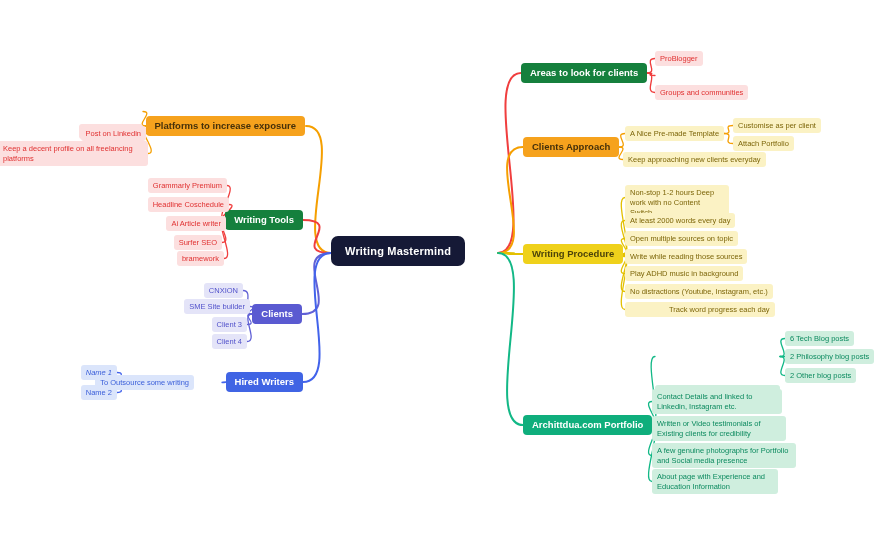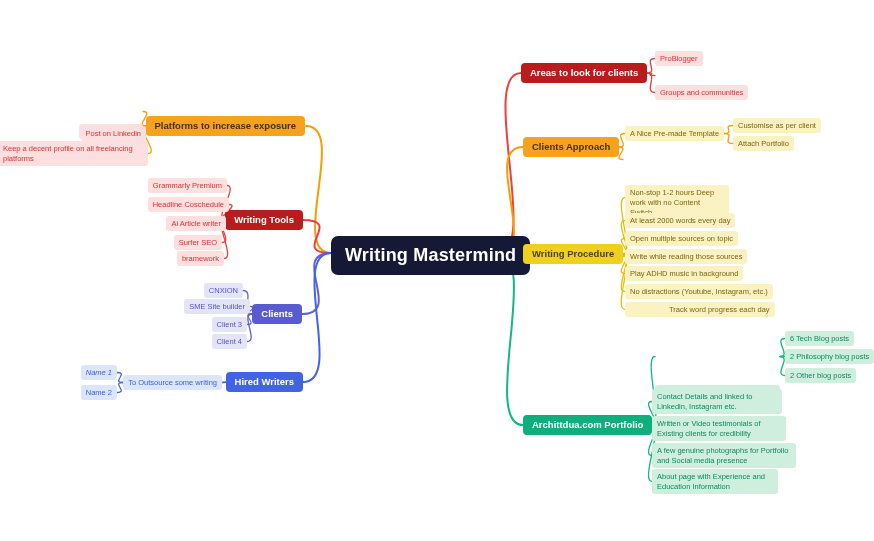--- a/index.html
+++ b/index.html
@@ -9,37 +9,37 @@
     height: 541px;
     background: #ffffff;
     overflow: hidden;
     font-family: "Liberation Sans", sans-serif;
   }
   svg.edges { position: absolute; left: 0; top: 0; z-index: 0; }
   .node { position: absolute; z-index: 1; box-sizing: border-box; }
   .root {
     background: #151936;
     color: #ffffff;
-    font-size: 18px;
+    font-size: 11px;
     font-weight: 700;
     padding: 9px 14px;
     border-radius: 7px;
     letter-spacing: 0.2px;
     white-space: nowrap;
   }
   .branch {
     font-size: 9.5px;
     font-weight: 700;
     padding: 4px 9px;
     border-radius: 4px;
     white-space: nowrap;
     line-height: 1.25;
   }
   .branch-orange { background: #f6a21d; color: #45300a; }
-  .branch-red    { background: #b91c1c; color: #ffffff; }
+  .branch-red    { background: #15803d; color: #ffffff; }
   .branch-indigo { background: #5a5ad1; color: #ffffff; }
   .branch-blue   { background: #4064e4; color: #ffffff; }
   .branch-yellow { background: #efd11b; color: #4c430a; }
   .branch-green  { background: #0fae7c; color: #ffffff; }
   .leaf {
     font-size: 7.5px;
     padding: 2.5px 5px;
     border-radius: 3px;
     white-space: nowrap;
     line-height: 1.35;
@@ -113,30 +113,31 @@
     <div class="node leaf leaf-red" style="top: 197px; right: 645px;">Headline Coschedule</div>
     <div class="node leaf leaf-red" style="top: 216px; right: 648px;">Ai Article writer</div>
     <div class="node leaf leaf-red" style="top: 235px; right: 652px;">Surfer SEO</div>
     <div class="node leaf leaf-red" style="top: 251px; right: 650px;">bramework</div>
     <div class="node branch branch-indigo" style="top: 304px; right: 572px;">Clients</div>
     <div class="node leaf leaf-indigo" style="top: 283px; right: 631px;">CNXION</div>
     <div class="node leaf leaf-indigo" style="top: 299px; right: 624px;">SME Site builder</div>
     <div class="node leaf leaf-indigo" style="top: 317px; right: 627px;">Client 3</div>
     <div class="node leaf leaf-indigo" style="top: 334px; right: 627px;">Client 4</div>
     <div class="node branch branch-blue" style="top: 372px; right: 571px;">Hired Writers</div>
-    <div class="node leaf leaf-blue" style="top: 375px; right: 652px; margin-left: 46px;">To Outsource some writing</div>
+    <div class="node leaf leaf-blue" style="top: 375px; right: 680px; margin-left: 46px;">To Outsource some writing</div>
     <div class="node leaf leaf-blue" style="top: 365px; right: 757px; font-style: italic;">Name 1</div>
     <div class="node leaf leaf-blue" style="top: 385px; right: 757px;">Name 2</div>
     <div class="node branch branch-red" style="top: 63px; left: 521px;">Areas to look for clients</div>
     <div class="node leaf leaf-red" style="top: 51px; left: 655px;">ProBlogger</div>
     <div class="node leaf leaf-red" style="top: 85px; left: 655px;">Groups and communities</div>
     <div class="node branch branch-orange" style="top: 137px; left: 523px;">Clients Approach</div>
     <div class="node leaf leaf-yellow" style="top: 126px; left: 625px;">A Nice Pre-made Template</div>
     <div class="node leaf leaf-yellow" style="top: 118px; left: 733px;">Customise as per client</div>
     <div class="node leaf leaf-yellow" style="top: 136px; left: 733px;">Attach Portfolio</div>
+    <div class="node leaf leaf-yellow" style="top: 152px; left: 623px;">Keep approaching new clients everyday</div>
     <div class="node branch branch-yellow" style="top: 244px; left: 523px;">Writing Procedure</div>
     <div class="node leaf leaf-yellow wrap" style="top: 185px; left: 625px; width: 104px;">Non-stop 1-2 hours Deep work with no Content Switch</div>
     <div class="node leaf leaf-yellow" style="top: 213px; left: 625px;">At least 2000 words every day</div>
     <div class="node leaf leaf-yellow" style="top: 231px; left: 625px;">Open multiple sources on topic</div>
     <div class="node leaf leaf-yellow" style="top: 249px; left: 625px;">Write while reading those sources</div>
     <div class="node leaf leaf-yellow" style="top: 266px; left: 625px;">Play ADHD music in background</div>
     <div class="node leaf leaf-yellow" style="top: 284px; left: 625px;">No distractions (Youtube, Instagram, etc.)</div>
     <div class="node leaf leaf-yellow" style="top: 302px; left: 625px; padding-left: 44px;">Track word progress each day</div>
     <div class="node branch branch-green" style="top: 415px; left: 523px;">Archittdua.com Portfolio</div>
     <div class="node leaf leaf-green" style="top: 349px; left: 655px; margin-top: 36px;">10 Blog Posts on Site and Medium</div>

